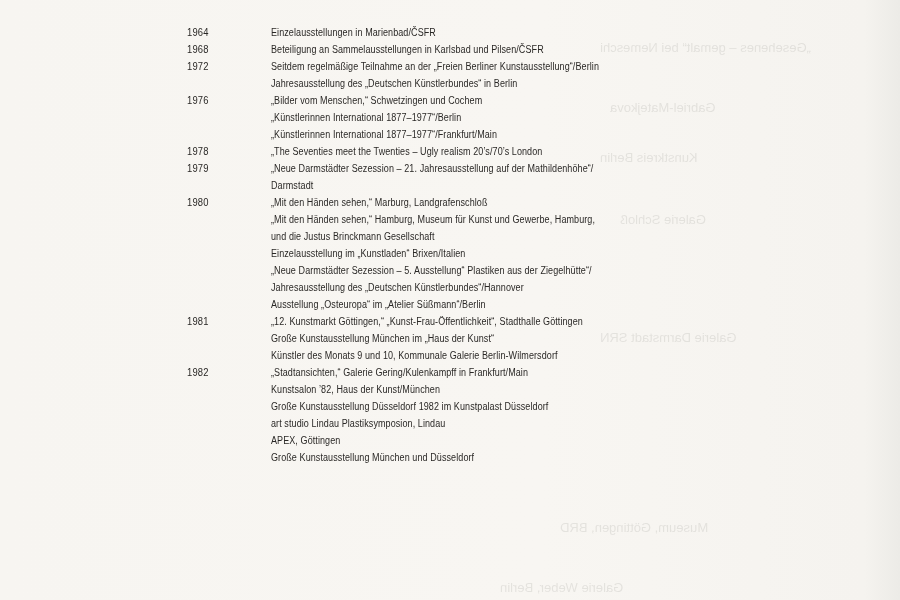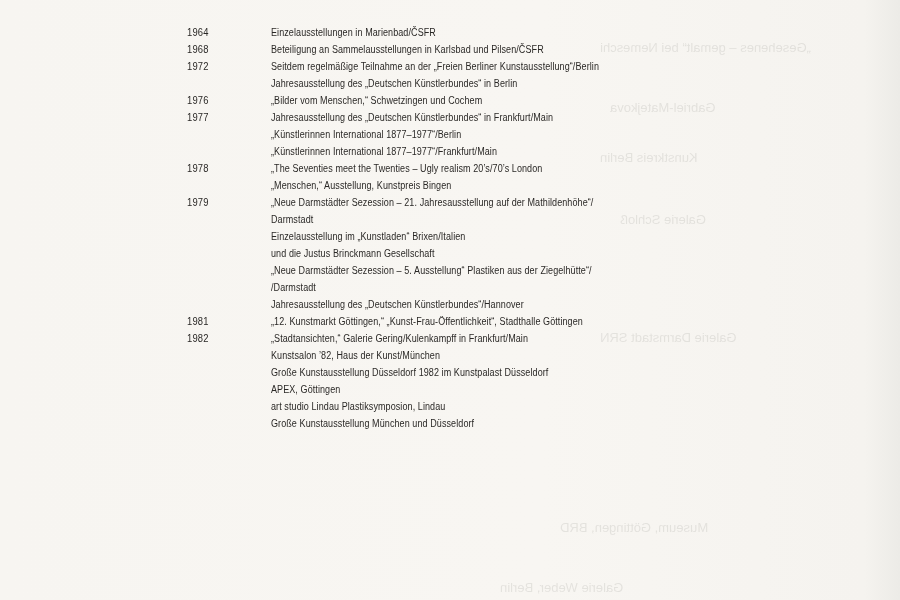--- a/index.html
+++ b/index.html
@@ -87,88 +87,96 @@
     </div>
   <div class="row">
       <span class="year"></span>
       <span class="text">Jahresausstellung des „Deutschen Künstlerbundes“ in Berlin</span>
     </div>
   <div class="row">
       <span class="year">1976</span>
       <span class="text">„Bilder vom Menschen,“ Schwetzingen und Cochem</span>
     </div>
   <div class="row">
-      <span class="year">1977</span>
-      <span class="text">Jahresausstellung des „Deutschen Künstlerbundes“ in Frankfurt/Main</span>
-    </div>
-  <div class="row">
       <span class="year"></span>
       <span class="text">„Künstlerinnen International 1877–1977“/Berlin</span>
     </div>
   <div class="row">
       <span class="year"></span>
       <span class="text">„Künstlerinnen International 1877–1977“/Frankfurt/Main</span>
     </div>
   <div class="row">
       <span class="year">1978</span>
       <span class="text">„The Seventies meet the Twenties – Ugly realism 20’s/70’s London</span>
     </div>
   <div class="row">
-      <span class="year"></span>
-      <span class="text">„Menschen,“ Ausstellung, Kunstpreis Bingen</span>
-    </div>
-  <div class="row">
       <span class="year">1979</span>
       <span class="text">„Neue Darmstädter Sezession – 21. Jahresausstellung auf der Mathildenhöhe“/</span>
     </div>
   <div class="row">
       <span class="year"></span>
       <span class="text">Darmstadt</span>
     </div>
   <div class="row">
+      <span class="year">1980</span>
+      <span class="text">„Mit den Händen sehen,“ Marburg, Landgrafenschloß</span>
+    </div>
+  <div class="row">
       <span class="year"></span>
-      <span class="text">Einzelausstellung im „Kunstladen“ Brixen/Italien</span>
+      <span class="text">„Mit den Händen sehen,“ Hamburg, Museum für Kunst und Gewerbe, Hamburg,</span>
     </div>
   <div class="row">
       <span class="year"></span>
       <span class="text">und die Justus Brinckmann Gesellschaft</span>
     </div>
   <div class="row">
       <span class="year"></span>
-      <span class="text">„Neue Darmstädter Sezession – 5. Ausstellung“ Plastiken aus der Ziegelhütte“/</span>
+      <span class="text">Einzelausstellung im „Kunstladen“ Brixen/Italien</span>
     </div>
   <div class="row">
       <span class="year"></span>
-      <span class="text">/Darmstadt</span>
+      <span class="text">„Neue Darmstädter Sezession – 5. Ausstellung“ Plastiken aus der Ziegelhütte“/</span>
     </div>
   <div class="row">
       <span class="year"></span>
       <span class="text">Jahresausstellung des „Deutschen Künstlerbundes“/Hannover</span>
     </div>
   <div class="row">
+      <span class="year"></span>
+      <span class="text">Ausstellung „Osteuropa“ im „Atelier Süßmann“/Berlin</span>
+    </div>
+  <div class="row">
       <span class="year">1981</span>
       <span class="text">„12. Kunstmarkt Göttingen,“ „Kunst-Frau-Öffentlichkeit“, Stadthalle Göttingen</span>
+    </div>
+  <div class="row">
+      <span class="year"></span>
+      <span class="text">Große Kunstausstellung München im „Haus der Kunst“</span>
+    </div>
+  <div class="row">
+      <span class="year"></span>
+      <span class="text">Künstler des Monats 9 und 10, Kommunale Galerie Berlin-Wilmersdorf</span>
     </div>
   <div class="row">
       <span class="year">1982</span>
       <span class="text">„Stadtansichten,“ Galerie Gering/Kulenkampff in Frankfurt/Main</span>
     </div>
   <div class="row">
       <span class="year"></span>
       <span class="text">Kunstsalon ’82, Haus der Kunst/München</span>
     </div>
   <div class="row">
       <span class="year"></span>
       <span class="text">Große Kunstausstellung Düsseldorf 1982 im Kunstpalast Düsseldorf</span>
     </div>
   <div class="row">
       <span class="year"></span>
-      <span class="text">APEX, Göttingen</span>
+      <span class="text">art studio Lindau Plastiksymposion, Lindau</span>
     </div>
   <div class="row">
       <span class="year"></span>
-      <span class="text">art studio Lindau Plastiksymposion, Lindau</span>
+      <span class="text">APEX, Göttingen</span>
     </div>
   <div class="row">
       <span class="year"></span>
       <span class="text">Große Kunstausstellung München und Düsseldorf</span>
     </div>
 </div>
 
 </body></html>

